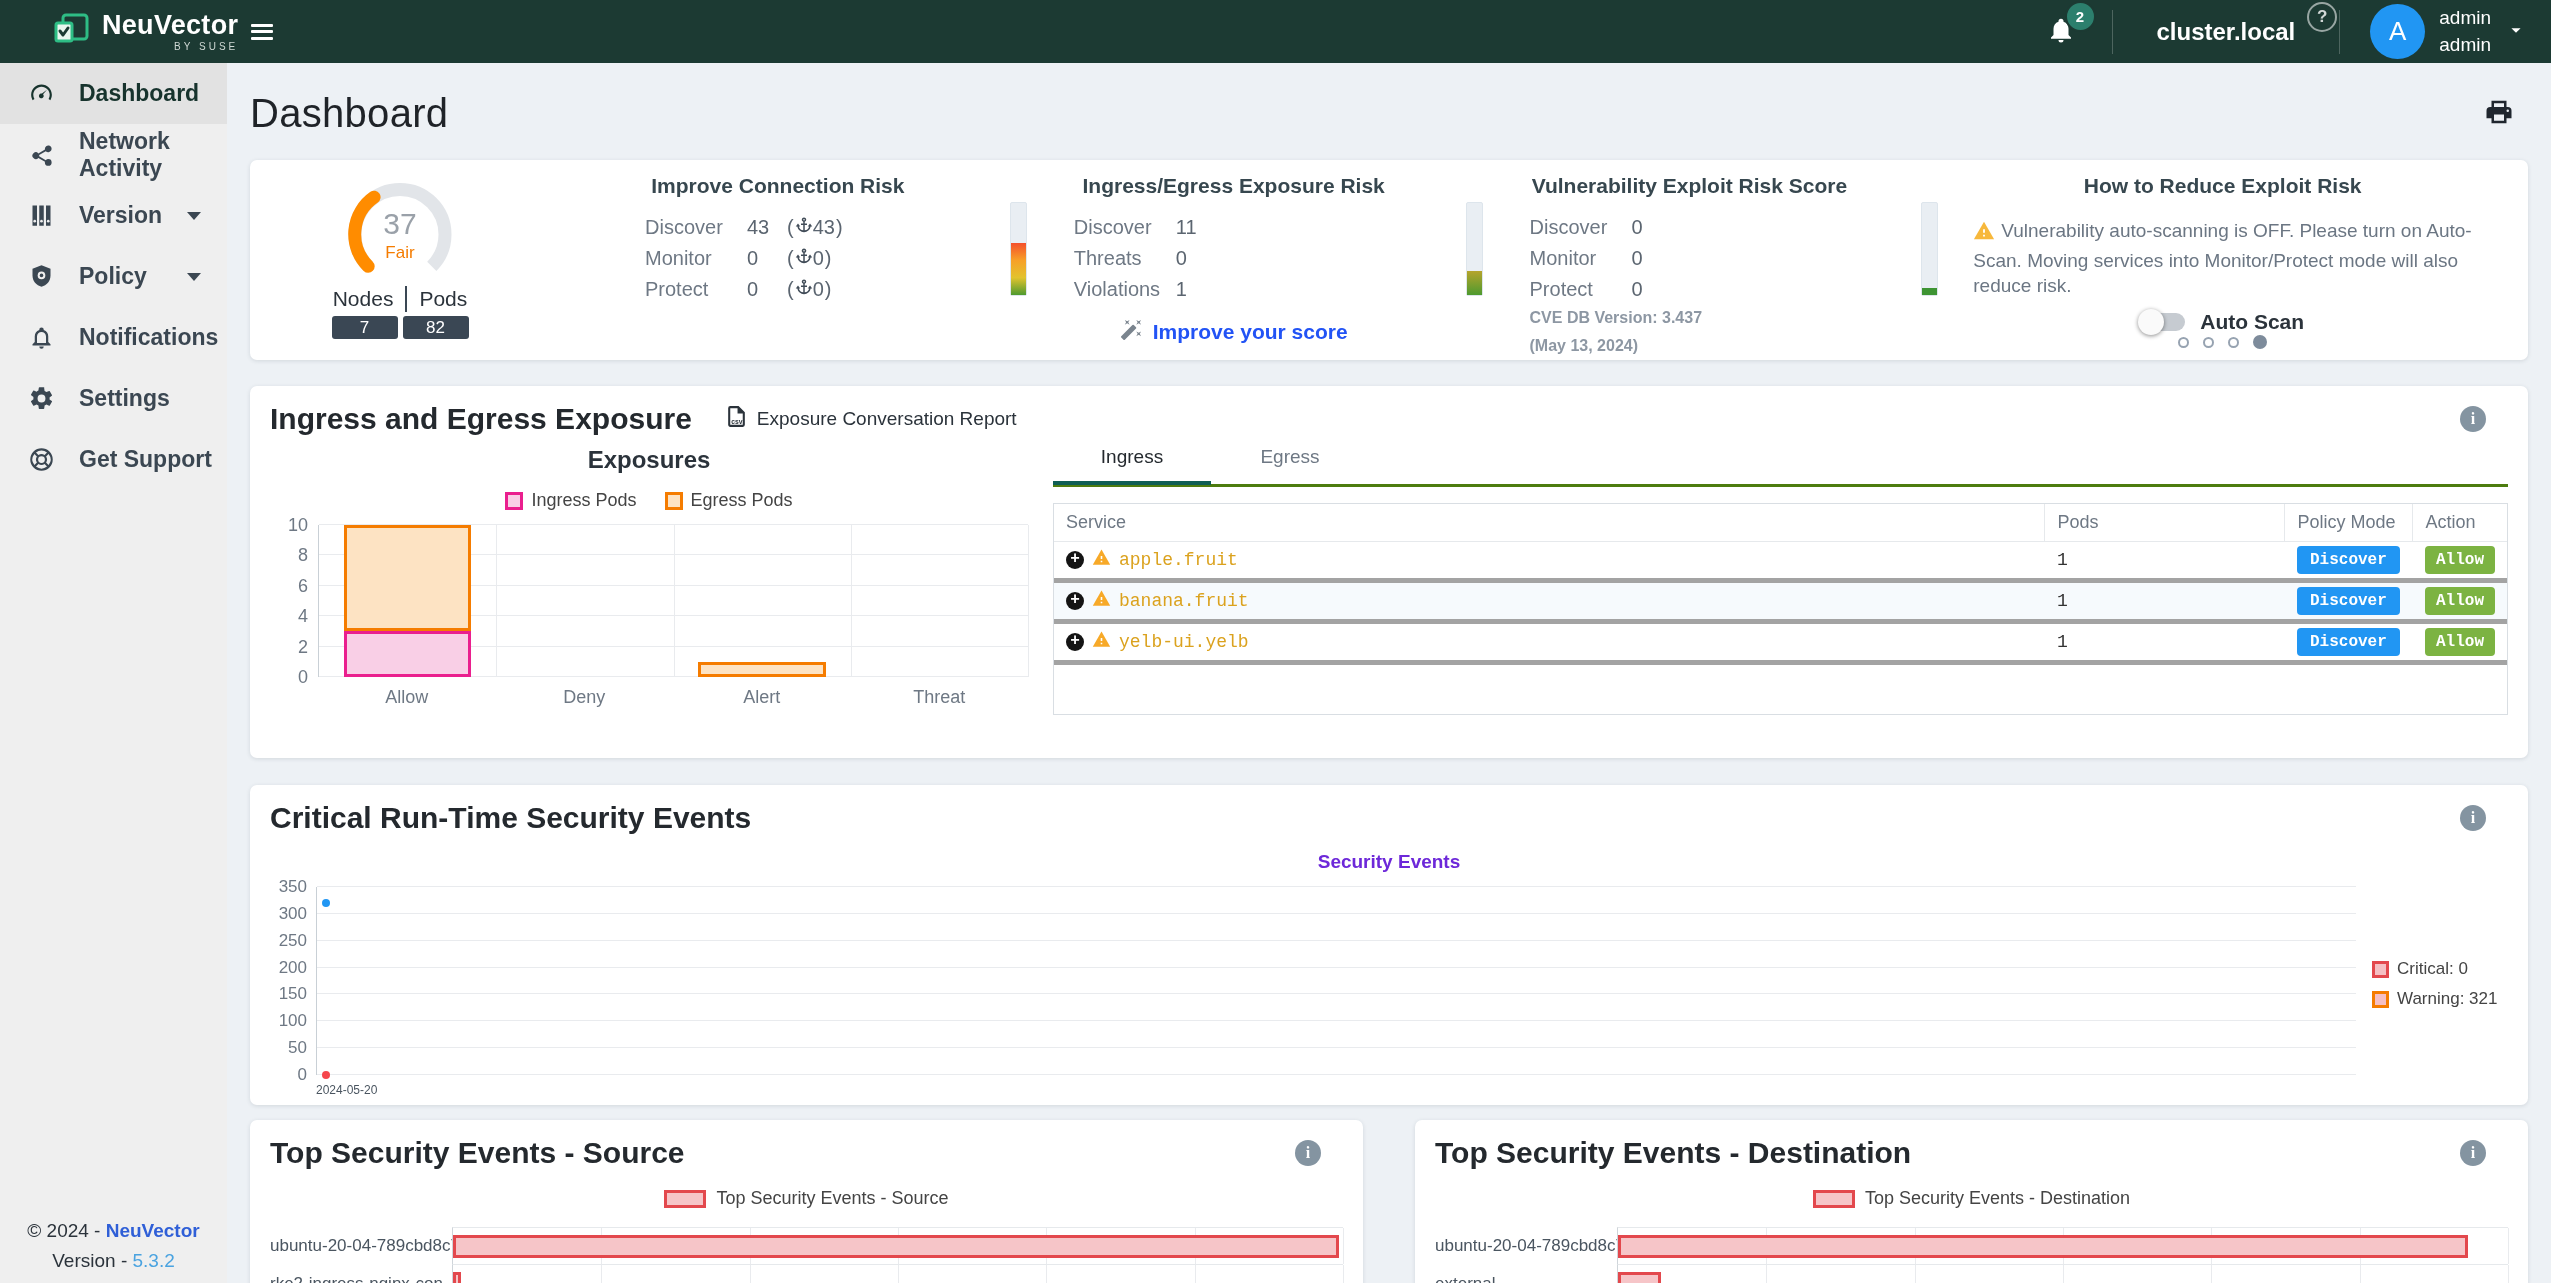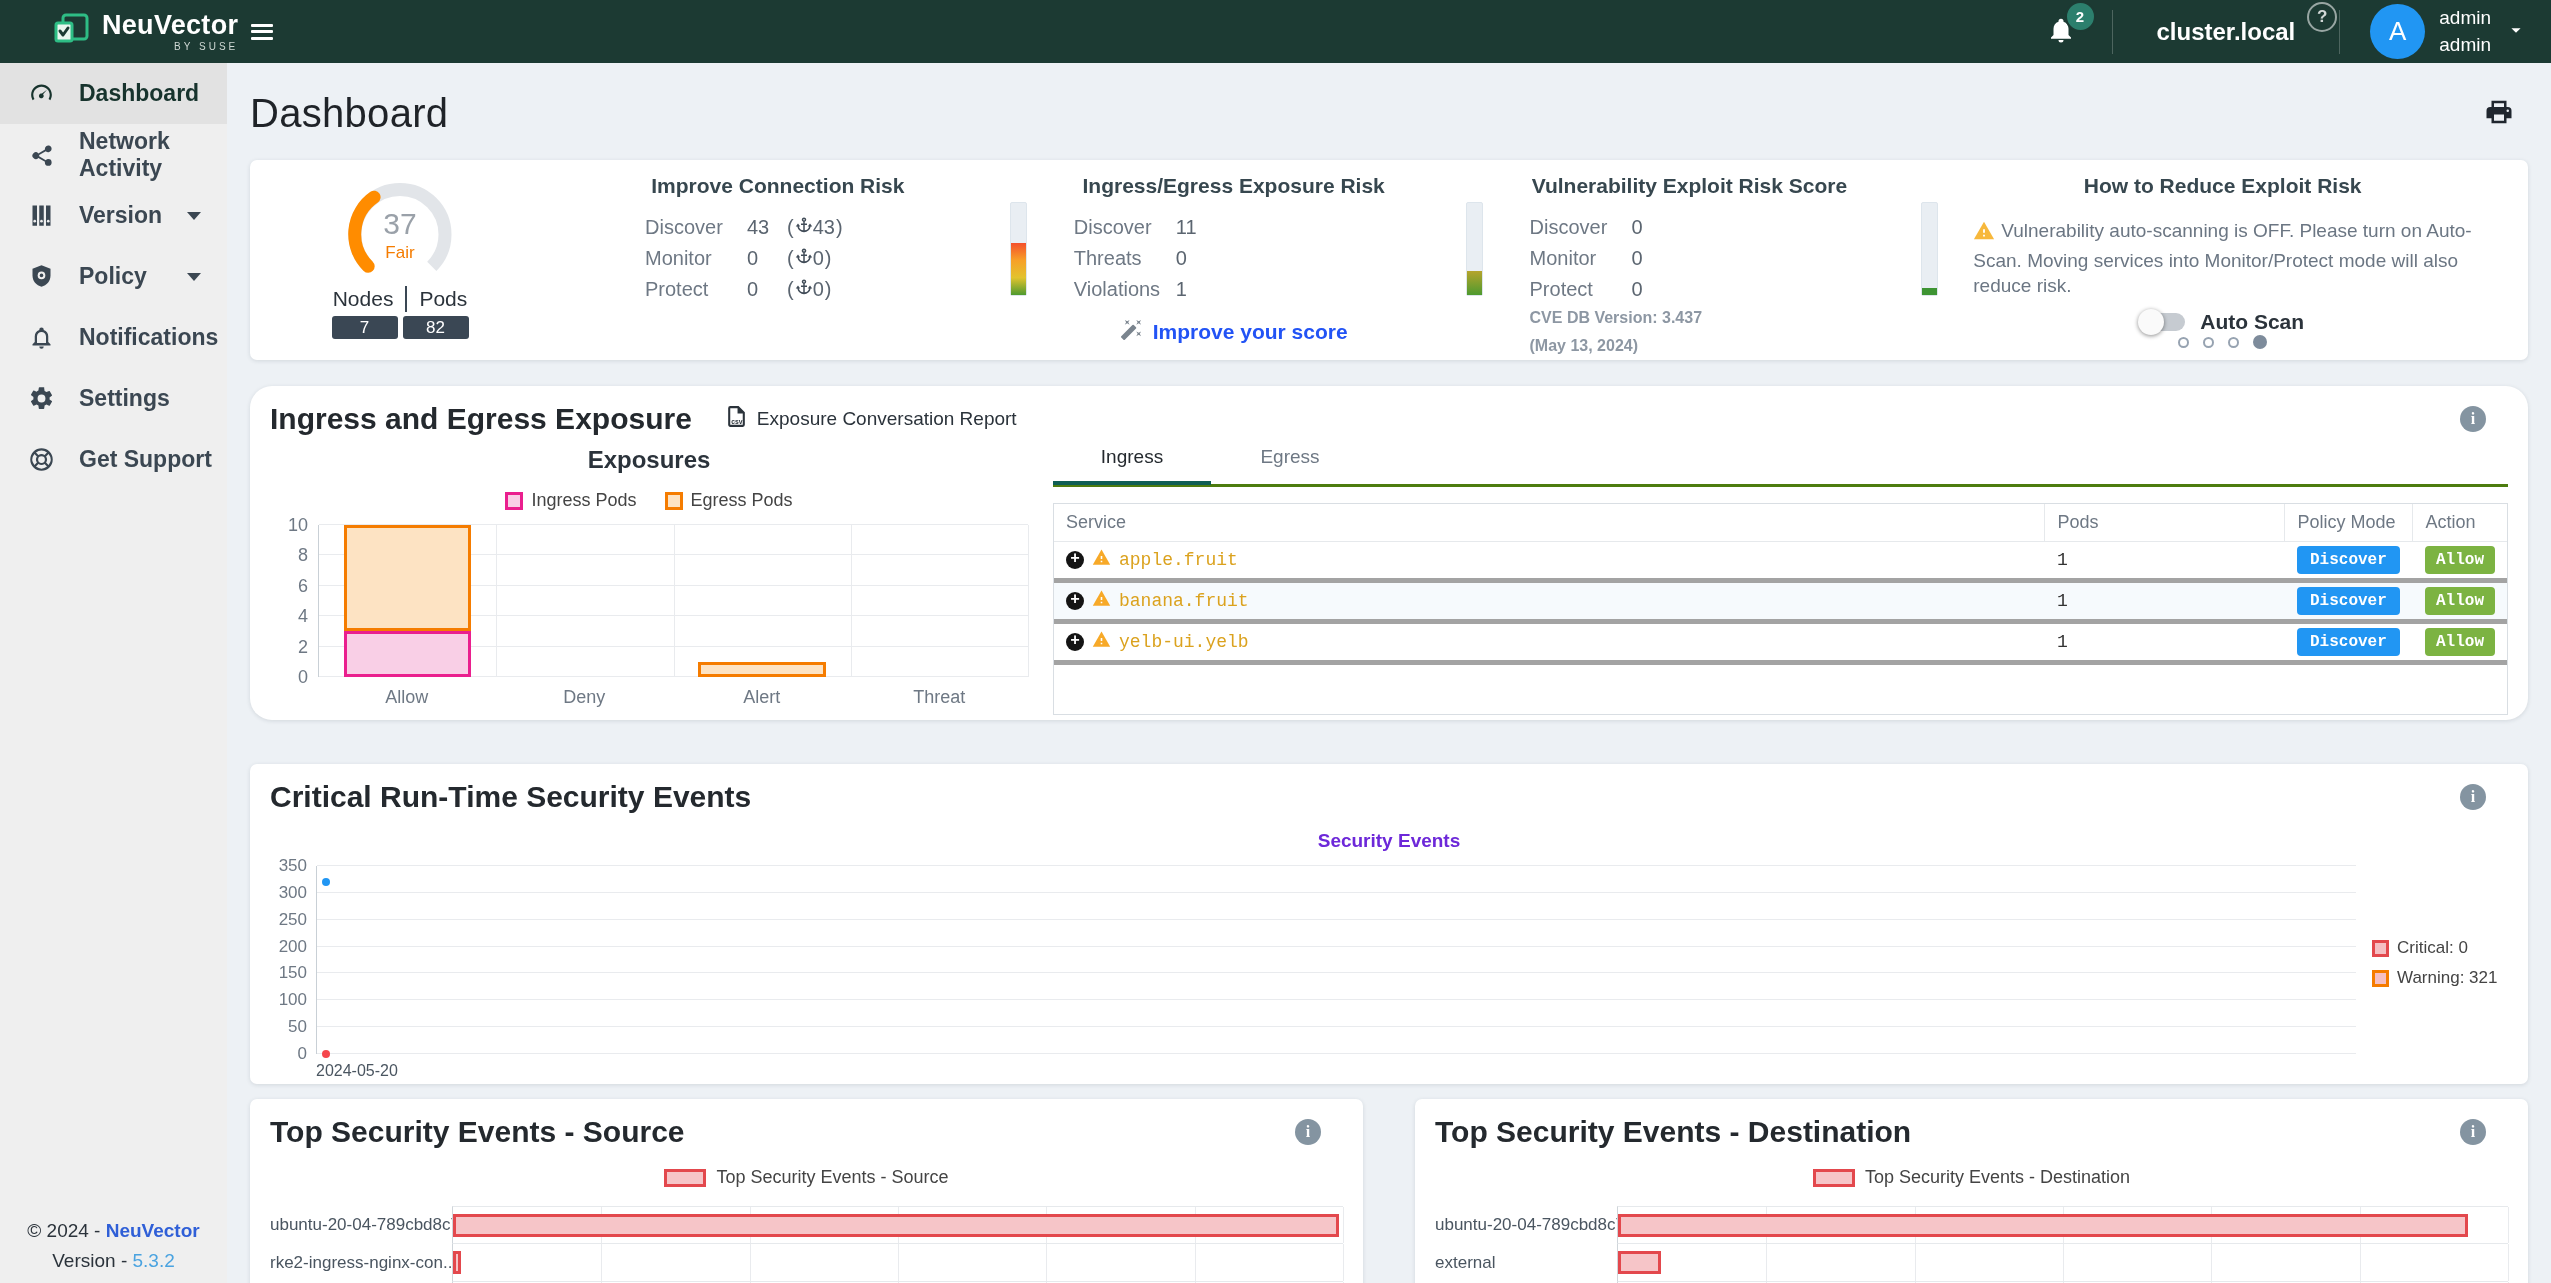--- a/index.html
+++ b/index.html
@@ -76,21 +76,21 @@
   .warn-text{margin:20px 34px 0 56px;font-size:19px;color:#6b7683;line-height:1.32;}
   .warn-tri{display:inline-block;vertical-align:-5px;margin-right:6px;}
   .toggle-row{display:flex;justify-content:center;align-items:center;gap:15px;margin-top:12px;}
   .switch{width:44px;height:18px;background:#c6cbd1;border-radius:9px;position:relative;cursor:pointer;}
   .knob{position:absolute;left:-3px;top:-4px;width:26px;height:26px;background:#fafafa;border-radius:50%;box-shadow:0 1px 4px rgba(0,0,0,.45);}
   .toggle-label{font-size:21px;font-weight:700;color:#2b333b;}
   .dots{position:absolute;bottom:11px;left:0;right:0;display:flex;justify-content:center;gap:14px;align-items:center;}
   .dot{width:11px;height:11px;border-radius:50%;border:2px solid #97a3b1;box-sizing:border-box;cursor:pointer;}
   .dot.active{width:14px;height:14px;background:#7d8b9b;border:none;}
   
-  .exposure-card{height:334px;padding:16px 20px;box-sizing:border-box;margin-bottom:44px;border-radius:22px;}
+  .exposure-card{height:372px;padding:16px 20px;box-sizing:border-box;margin-bottom:27px;}
   .card-head{display:flex;align-items:center;}
   .h2{font-size:30px;font-weight:600;color:#24292e;}
   .report{display:flex;align-items:center;gap:8px;margin-left:32px;font-size:19px;color:#2b333b;cursor:pointer;}
   .info{margin-left:auto;margin-right:22px;width:26px;height:26px;border-radius:50%;background:#8494a1;display:flex;align-items:center;justify-content:center;cursor:pointer;flex:0 0 26px;}
   .info::after{content:"i";color:#fff;font-size:16px;font-weight:700;font-family:"Liberation Serif",serif;}
   .exposure-body{display:flex;margin-top:2px;}
   .exp-chart{width:758px;}
   .chart-title{text-align:center;font-weight:700;font-size:24px;color:#2b333b;margin-top:8px;}
   .legend{display:flex;justify-content:center;gap:28px;margin-top:16px;font-size:18px;color:#444;align-items:center;}
   .leg-item{display:flex;align-items:center;}
@@ -128,21 +128,21 @@
   .se-body{display:flex;margin-top:14px;}
   .yl2{width:46px;position:relative;font-size:17px;color:#6e7884;}
   .yl2 div{position:absolute;right:9px;transform:translateY(50%);}
   .plot2{flex:1;height:188px;position:relative;border-left:1px solid #c9d0d6;}
   .se-dot{position:absolute;width:8px;height:8px;border-radius:50%;transform:translate(0,50%);}
   .legend2{width:136px;padding-left:16px;font-size:17px;color:#444;margin-top:72px;}
   .legend2 .leg-item{margin-bottom:10px;}
   .lbox2{width:17px;height:17px;box-sizing:border-box;margin-right:8px;flex:0 0 17px;}
   .lbox2.crit{border:3px solid #e3484d;background:#f5bfc3;}
   .lbox2.warn{border:3px solid #f57c00;background:#f5bfc3;}
-  .date2{margin-left:46px;font-size:16px;color:#4a5560;margin-top:8px;}
+  .date2{margin-left:46px;font-size:12px;color:#4a5560;margin-top:8px;}
   
   .bottom-row{display:flex;gap:52px;}
   .top-card{flex:1;height:330px;padding:16px 20px;box-sizing:border-box;}
   .legend-c{display:flex;justify-content:center;align-items:center;margin-top:18px;font-size:18px;color:#444;}
   .lrect{width:42px;height:18px;border:3px solid #e3484d;background:#f6c5c8;box-sizing:border-box;margin-right:10px;}
   .hbar{margin-top:18px;}
   .hrow{display:flex;align-items:stretch;height:38px;}
   .hlabel{width:182px;font-size:17px;color:#4a5560;padding-right:10px;white-space:nowrap;overflow:hidden;display:flex;align-items:center;box-sizing:border-box;}
   .htrack{flex:1;position:relative;border-bottom:1px solid #e6e9ec;border-left:1px solid #cfd5da;}
   .hrow:first-child .htrack{border-top:1px solid #e6e9ec;}

